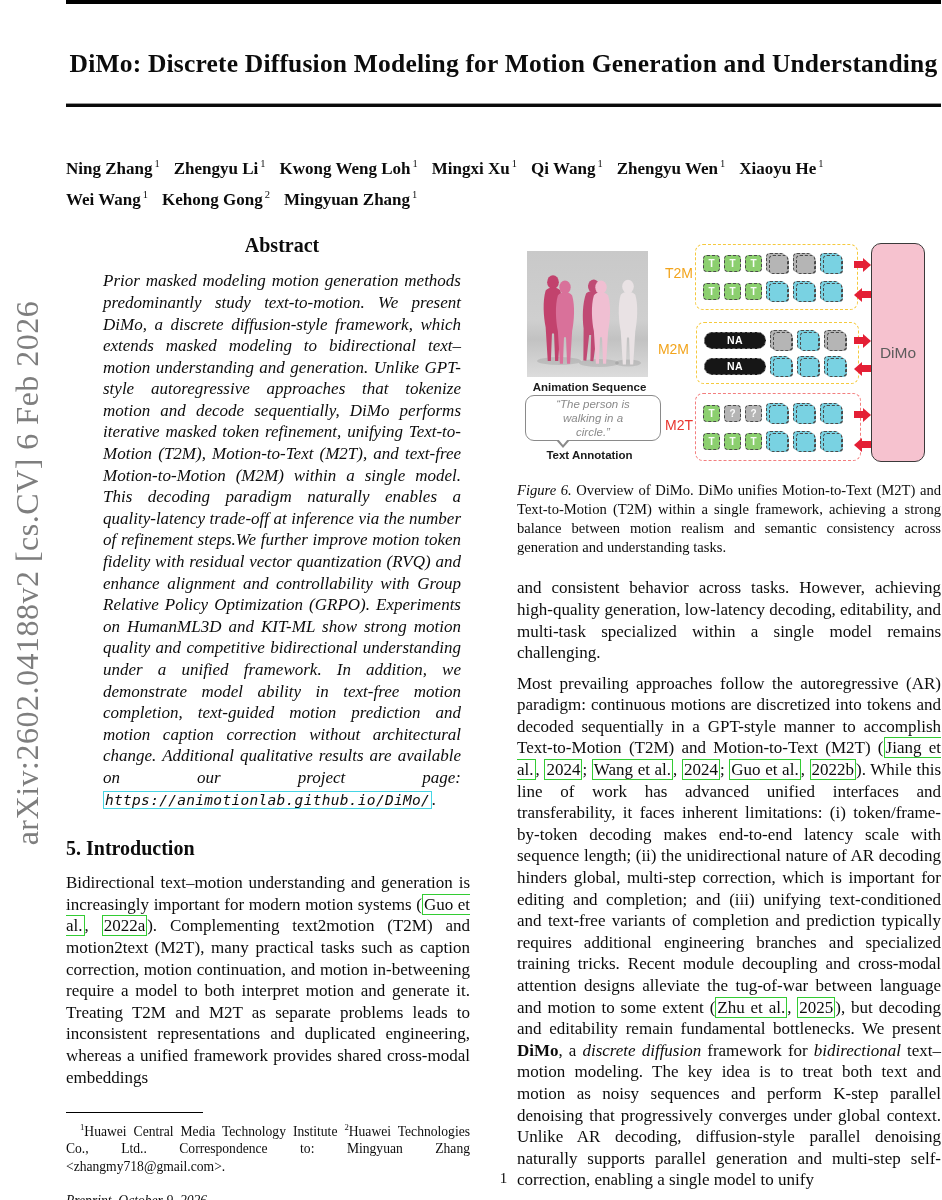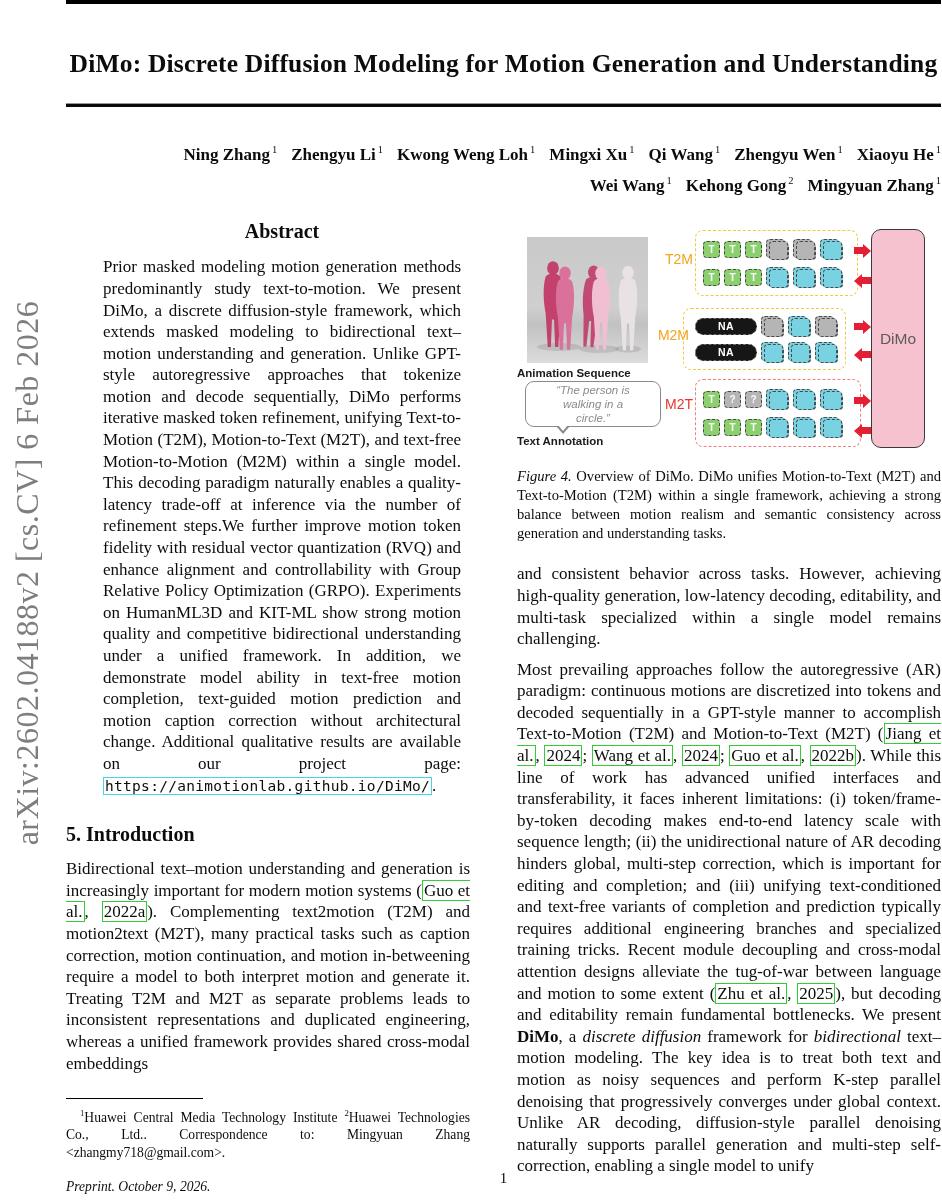--- a/index.html
+++ b/index.html
@@ -15,32 +15,32 @@
     font-family:"Liberation Serif", serif; font-size:32px; color:#7e7e7e;
     white-space:nowrap; letter-spacing:.5px; }
 
   
   .content { position:absolute; left:66px; top:0; width:875px; height:1200px; }
 
   .top-rule { border-top:4px solid #000; width:100%; }
   h1.title { font-size:25.5px; font-weight:bold; text-align:center; margin-top:45px; letter-spacing:.2px; }
   .title-rule { margin-top:24px; height:2px; border-top:1px solid #979797; border-bottom:3px solid #0a0a0a; }
 
-  .authors { text-align:right; font-weight:bold; font-size:17px; margin-top:30px; line-height:26px; }
+  .authors { text-align:left; font-weight:bold; font-size:17px; margin-top:44px; line-height:26px; }
   .authors .sup { vertical-align:super; font-size:62%; font-weight:normal; padding-left:2px; }
   .authors .gap { margin-right:14px; }
 
   .columns { display:flex; gap:47px; margin-top:22px; height:975px; }
   .col-left  { width:404px; display:flex; flex-direction:column; }
   .col-right { width:424px; }
 
   
   .abstract-wrap { padding-left:37px; padding-right:9px; }
   .abstract-head { text-align:center; font-size:20px; font-weight:bold; margin-bottom:13px; }
-  .abstract-body { font-size:17px; line-height:21.6px; text-align:justify; hyphens:auto; }
+  .abstract-body { font-size:17px; line-height:21.6px; text-align:justify; hyphens:auto;font-style:italic; }
 
   .sec-head { font-size:20px; font-weight:bold; margin-top:26px; margin-bottom:12px; }
   p.body { font-size:17px; line-height:21.6px; text-align:justify; hyphens:auto; margin-bottom:9px; }
 
   .cite { border:1.5px solid #33cc33; padding:0 1px; }
   .url  { font-family:"DejaVu Sans Mono", monospace; font-size:14.5px;
           border:1.5px solid #45d5e5; padding:0 1px; letter-spacing:.3px; }
   .b { font-weight:bold; } .i { font-style:italic; }
   .sup { vertical-align:super; font-size:64%; }
   .gap { margin-right:14px; }
@@ -50,37 +50,37 @@
   .foot-rule { width:137px; border-top:1.5px solid #000; margin-bottom:5px; }
   .foot-text { font-size:13.6px; line-height:18px; text-align:justify; text-indent:14px; }
   .preprint  { font-size:13.6px; font-style:italic; margin-top:17px; }
 
   .pageno { position:absolute; left:0; top:1170px; width:875px; text-align:center; font-size:15px; }
 
   
   .figure1 { position:relative; width:424px; height:234px; margin-top:3px; font-family:"Liberation Sans", sans-serif; }
   .anim-img { position:absolute; left:10px; top:14px; width:121px; height:126px;
               background:linear-gradient(180deg,#c9c9c9 0%,#cfcfcf 55%,#c2c2c2 70%,#dcdcdc 100%); }
-  .anim-label, .text-label { position:absolute; left:0; width:145px; 
+  .anim-label, .text-label { position:absolute; left:0; width:145px; text-align:center;
               font-size:11.5px; font-weight:bold; color:#1b1b1b; }
   .anim-label { top:144px; }
   .text-label { top:212px; }
   .bubble { position:absolute; left:8px; top:158px; width:136px; height:46px;
             border:1.5px solid #8a8a8a; border-radius:9px; background:#fff;
             display:flex; align-items:center; justify-content:flex-start; text-align:center;
             font-size:11.5px; font-style:italic; color:#8a8a8a; line-height:14px; padding:2px 22px; }
   .bubble::before { content:""; position:absolute; left:30px; bottom:-8px;
             border-left:7px solid transparent; border-right:7px solid transparent; border-top:8px solid #8a8a8a; }
   .bubble::after  { content:""; position:absolute; left:32px; bottom:-5px;
             border-left:5px solid transparent; border-right:5px solid transparent; border-top:6px solid #fff; }
 
   .grp { position:absolute; border-radius:8px; display:flex; flex-direction:column;
          justify-content:space-evenly; padding:2px 7px; }
   .grp.g1 { left:178px; top:7px;  width:163px; height:66px; border:1.6px dashed #f5c93e; }
-  .grp.g2 { left:166px; top:85px; width:163px; height:62px; border:1.6px dashed #f5c93e;align-items:flex-end; }
+  .grp.g2 { left:179px; top:85px; width:163px; height:62px; border:1.6px dashed #f5c93e; }
   .grp.g3 { left:178px; top:156px; width:166px; height:68px; border:1.6px dashed #f37e7e; }
   .trow { display:flex; align-items:center; gap:4px; height:23px; }
 
   .tok { width:17px; height:17px; border:1.3px dashed #4a4a4a; border-radius:4px;
          display:inline-flex; align-items:center; justify-content:center;
          font-size:10px; font-weight:bold; color:rgba(255,255,255,.95); flex:none; }
   .tok.green { background:#8ccf6f; }
   .tok.gray  { background:#b5b5b5; }
   .tok.cyan  { background:#79d2e2; }
   .tok.na { width:62px; border-radius:9px; background:#161616; border:1.3px dashed #6e6e6e;
@@ -89,21 +89,21 @@
   .stack::before, .stack::after { content:""; position:absolute; width:17px; height:17px;
             border:1.3px dashed #4a4a4a; border-radius:4px; }
   .stack::before { left:0; top:0; } .stack::after { left:3px; top:2px; }
   .stack.gray::before,.stack.gray::after   { background:#b5b5b5; }
   .stack.cyan::before,.stack.cyan::after   { background:#79d2e2; }
   .stack .tok { position:absolute; left:6px; top:4px; }
 
   .grp-label { position:absolute; font-weight:normal; font-size:14px; width:32px; text-align:right; }
   .grp-label.o { color:#f2a41c; }
   .grp-label.r { color:#e8352e; }
-  .lab1 { left:144px; top:28px; } .lab2 { left:140px; top:104px; } .lab3 { left:144px; top:173px; }
+  .lab1 { left:144px; top:28px; } .lab2 { left:140px; top:104px; } .lab3 { left:144px; top:180px; }
 
   .arr { position:absolute; height:7px; width:9px; background:#e41f35; }
   .arr.right::after { content:""; position:absolute; left:100%; top:-3.5px;
         border-top:7px solid transparent; border-bottom:7px solid transparent; border-left:8px solid #e41f35; }
   .arr.left::after  { content:""; position:absolute; right:100%; top:-3.5px;
         border-top:7px solid transparent; border-bottom:7px solid transparent; border-right:8px solid #e41f35; }
   .a1 { left:337px; top:24px; }  .a2 { left:345px; top:54px; }
   .a3 { left:337px; top:100px; } .a4 { left:345px; top:128px; }
   .a5 { left:337px; top:174px; } .a6 { left:345px; top:204px; }
 
@@ -277,21 +277,21 @@
           <div class="arr left  a2"></div>
           <div class="arr right a3"></div>
           <div class="arr left  a4"></div>
           <div class="arr right a5"></div>
           <div class="arr left  a6"></div>
 
           <div class="dimo">DiMo</div>
         </div>
 
         <div class="figcap">
-          <span class="tag">Figure 4.</span><span> Overview of DiMo.  DiMo unifies Motion-to-Text (M2T) and Text-to-Motion (T2M) within a single framework, achieving a strong balance between motion realism and semantic consistency across generation and understanding tasks.</span>
+          <span class="tag">Figure 6.</span><span> Overview of DiMo.  DiMo unifies Motion-to-Text (M2T) and Text-to-Motion (T2M) within a single framework, achieving a strong balance between motion realism and semantic consistency across generation and understanding tasks.</span>
         </div>
 
         <p class="body"><span>and consistent behavior across tasks.  However, achieving high-quality generation, low-latency decoding, editability, and multi-task specialized within a single model remains challenging.</span></p>
         <p class="body"><span>Most prevailing approaches follow the autoregressive (AR) paradigm:  continuous motions are discretized into tokens and decoded sequentially in a GPT-style manner to accomplish Text-to-Motion (T2M) and Motion-to-Text (M2T) (</span><span class="cite">Jiang et al.</span><span>, </span><span class="cite">2024</span><span>; </span><span class="cite">Wang et al.</span><span>, </span><span class="cite">2024</span><span>; </span><span class="cite">Guo et al.</span><span>, </span><span class="cite">2022b</span><span>).  While this line of work has advanced unified interfaces and transferability, it faces inherent limitations:  (i) token/frame-by-token decoding makes end-to-end latency scale with sequence length; (ii) the unidirectional nature of AR decoding hinders global, multi-step correction, which is important for editing and completion; and (iii) unifying text-conditioned and text-free variants of completion and prediction typically requires additional engineering branches and specialized training tricks. Recent module decoupling and cross-modal attention designs alleviate the tug-of-war between language and motion to some extent (</span><span class="cite">Zhu et al.</span><span>, </span><span class="cite">2025</span><span>), but decoding and editability remain fundamental bottlenecks.  We present </span><span class="b">DiMo</span><span>, a </span><span class="i">discrete diffusion</span><span> framework for </span><span class="i">bidirectional</span><span> text–motion modeling. The key idea is to treat both text and motion as noisy sequences and perform K-step parallel denoising that progressively converges under global context.  Unlike AR decoding, diffusion-style parallel denoising naturally supports parallel generation and multi-step self-correction, enabling a single model to unify</span></p>
       </div>
     </div>
 
     <div class="pageno">1</div>
   </div>
 </div>

